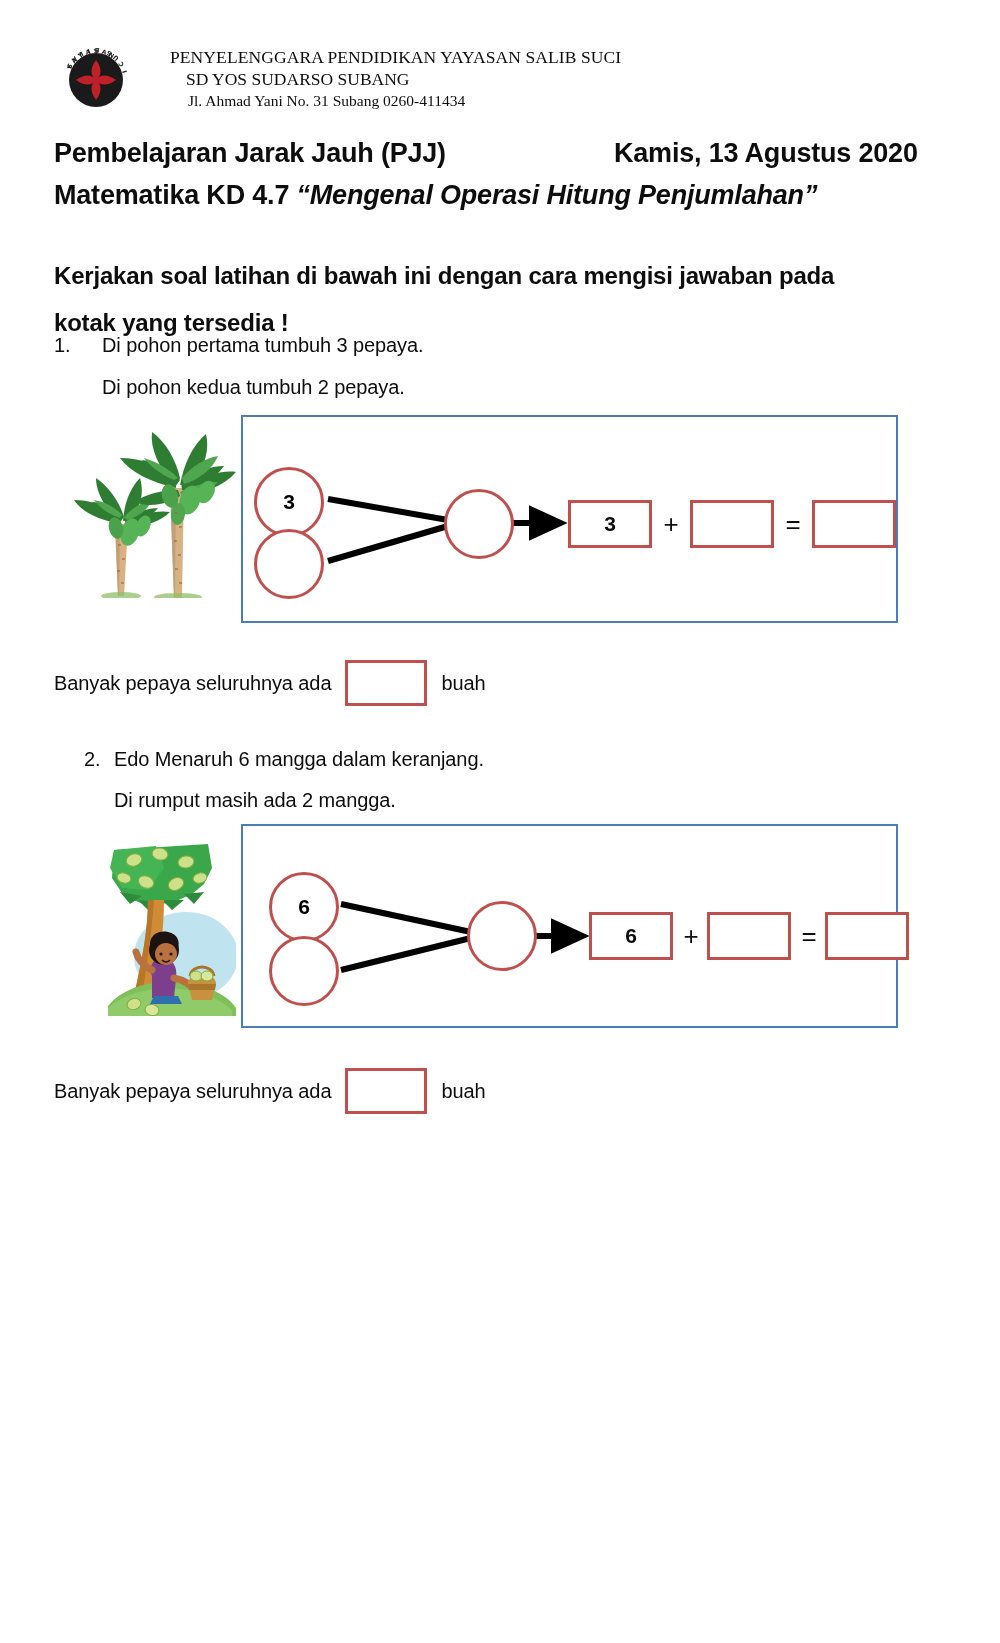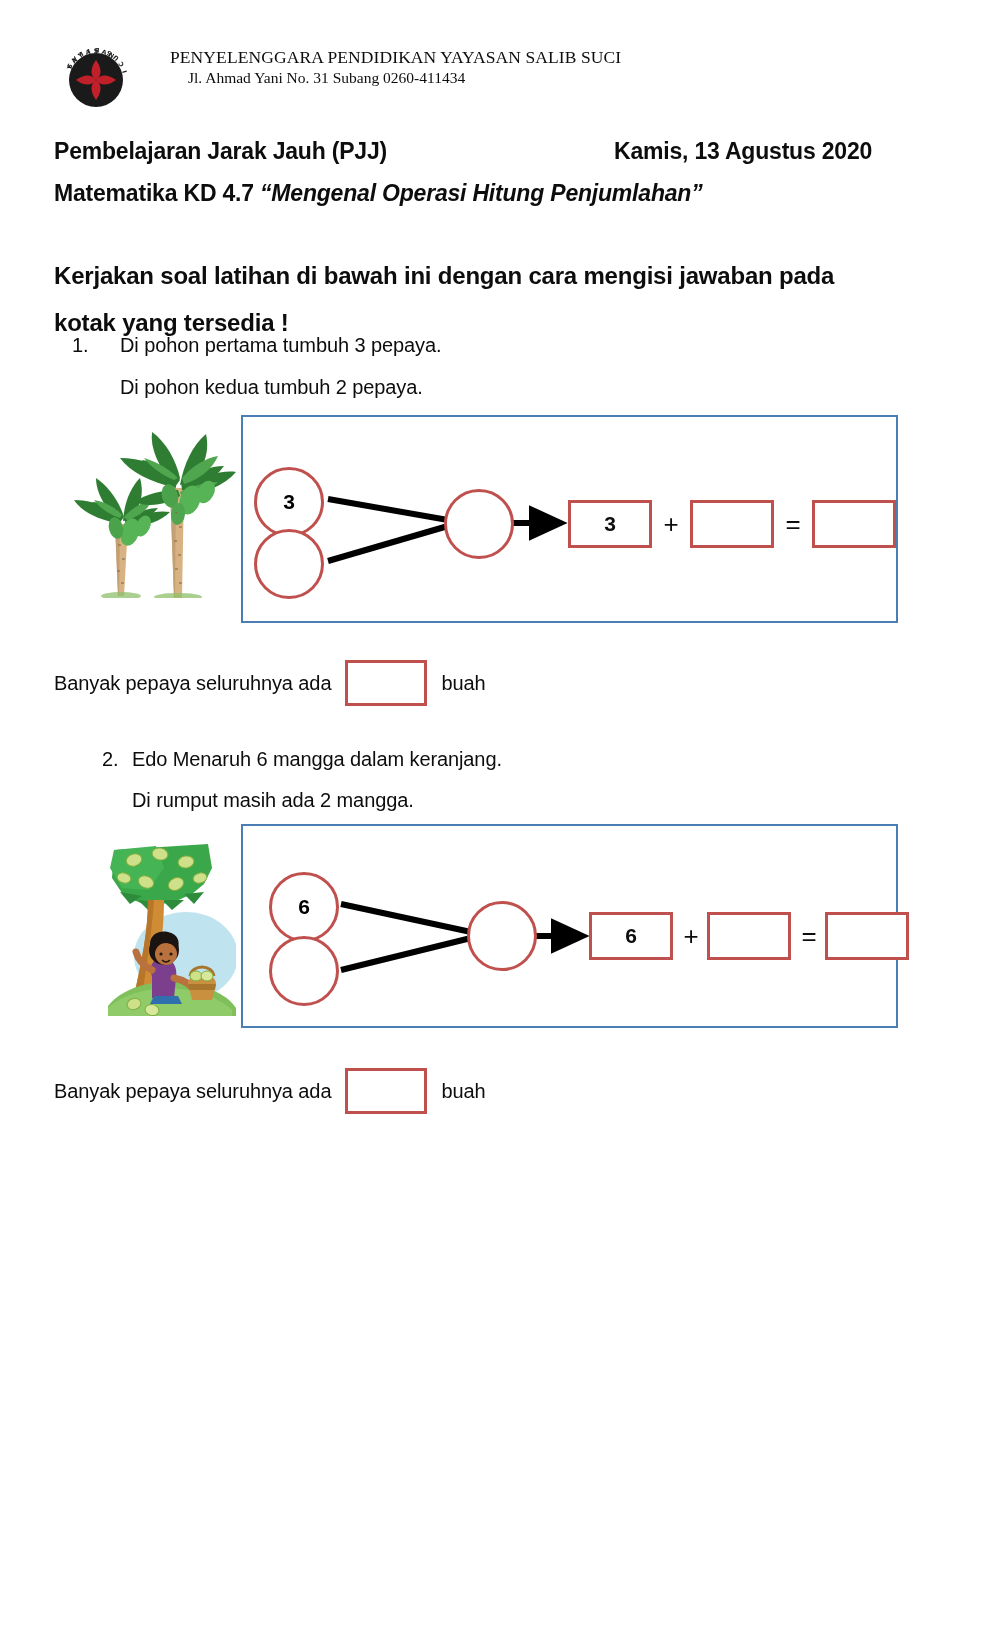--- a/index.html
+++ b/index.html
@@ -36,21 +36,21 @@
   }
   .lh-line1 { font-size: 17.5px; letter-spacing: .1px; }
   .lh-line2 { font-size: 17.5px; padding-left: 16px; }
   .lh-line3 { font-size: 15.5px; padding-left: 18px; }
 
   
   .title-row {
     position: absolute;
     left: 54px; width: 880px;
     font-weight: bold;
-    font-size: 23px;
+    font-size: 27px;
     letter-spacing: -0.2px;
   }
   #title-row-1 { top: 138px; display: flex; }
   #title-row-1 .left { width: 560px; }
   #title-row-2 { top: 180px; }
   .kd-quote { font-style: italic; }
 
   
   .instruction {
     position: absolute;
@@ -62,21 +62,20 @@
     letter-spacing: -0.2px;
   }
 
   
   .qtext {
     position: absolute;
     font-size: 20px;
     letter-spacing: -0.1px;
     font-weight: 300;
     white-space: nowrap;
-    margin-left: 18px;
   }
   #q1-line1 { left: 54px;  top: 334px; }
   #q1-line1 .num { display: inline-block; width: 48px; }
   #q1-line2 { left: 102px; top: 376px; }
   #q2-line1 { left: 84px;  top: 748px; }
   #q2-line1 .num { display: inline-block; width: 30px; }
   #q2-line2 { left: 114px; top: 789px; }
 
   
   .answer-line {
@@ -172,20 +171,21 @@
         <text transform="rotate(182 36 36)" x="36" y="68" text-anchor="middle">B</text>
         <text transform="rotate(206 36 36)" x="36" y="68" text-anchor="middle">S</text>
         <text transform="rotate(222 36 36)" x="36" y="68" text-anchor="middle">U</text>
         <text transform="rotate(238 36 36)" x="36" y="68" text-anchor="middle">C</text>
         <text transform="rotate(254 36 36)" x="36" y="68" text-anchor="middle">I</text>
       </g>
     </svg>
   </div>
   <div class="letterhead-text">
     <div class="lh-line1">PENYELENGGARA PENDIDIKAN YAYASAN SALIB SUCI</div>
+    <div class="lh-line2">SD YOS SUDARSO SUBANG</div>
     <div class="lh-line3">Jl. Ahmad Yani No. 31 Subang 0260-411434</div>
   </div>
 </div>
 
 <div class="title-row" id="title-row-1">
   <span class="left">Pembelajaran Jarak Jauh (PJJ)</span>
   <span>Kamis, 13 Agustus 2020</span>
 </div>
 <div class="title-row" id="title-row-2">
   <span>Matematika KD 4.7 </span><span class="kd-quote">“Mengenal Operasi Hitung Penjumlahan”</span>

